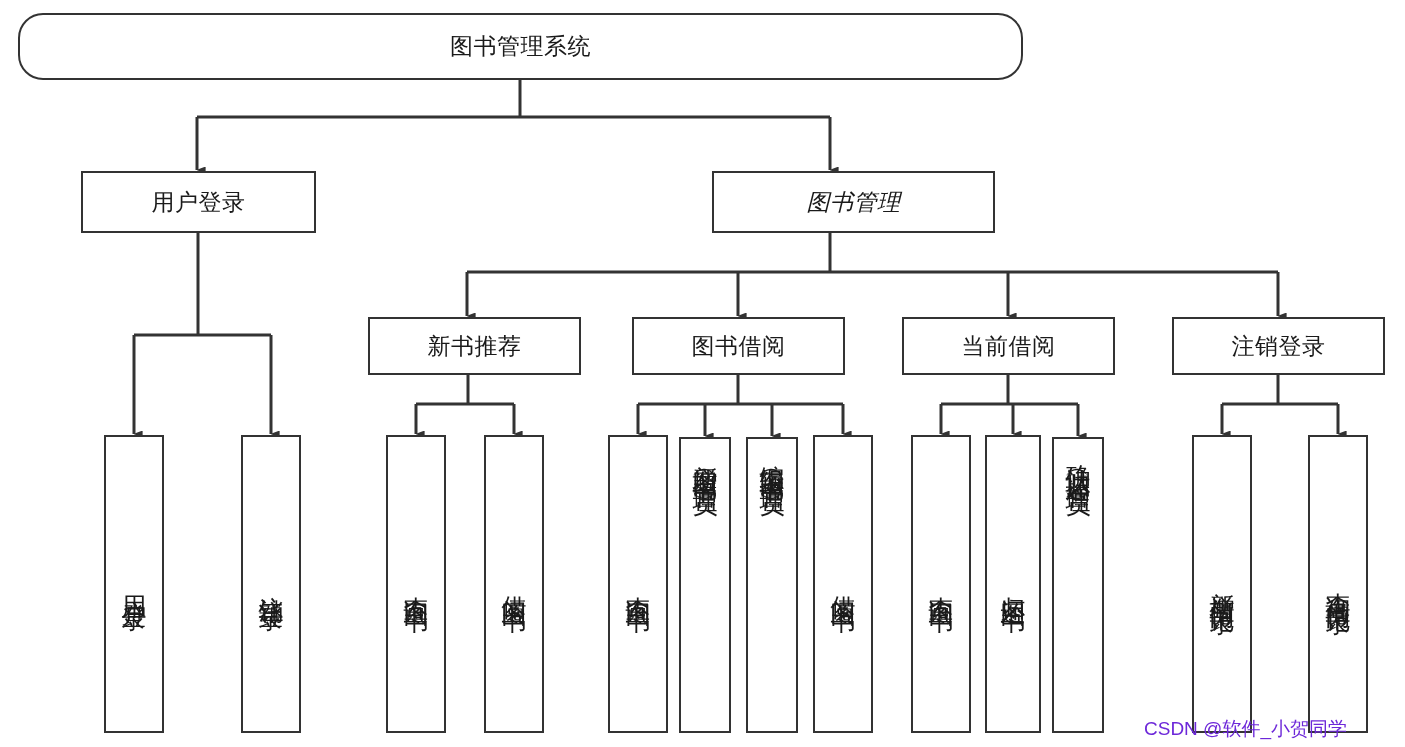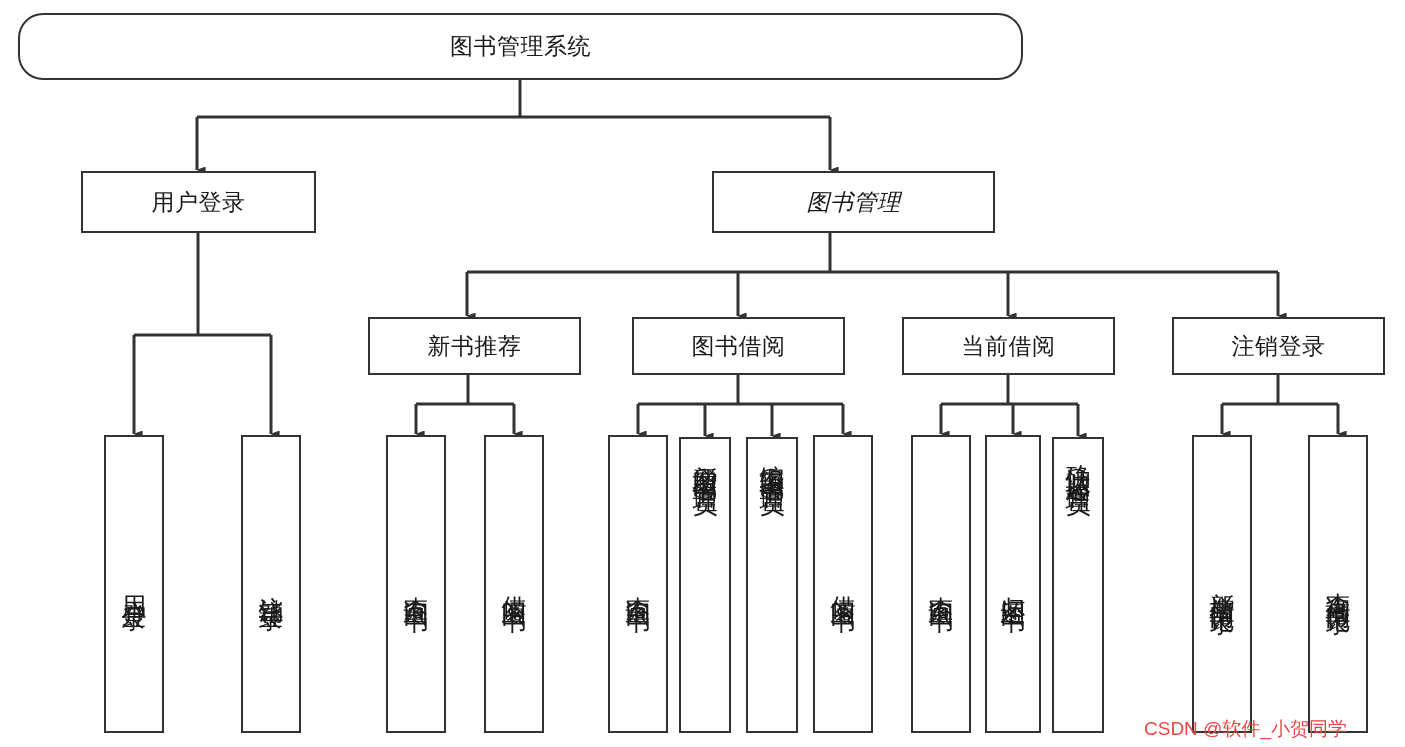--- a/index.html
+++ b/index.html
@@ -172,15 +172,15 @@
         <span class="node-label">确认归还（管理员）</span>
       </div>
       <div class="node-box vertical centered" style="left: 1192px; top: 435px; width: 60px; height: 298px;">
         <span class="node-label">新增借阅记录</span>
       </div>
       <div class="node-box vertical centered" style="left: 1308px; top: 435px; width: 60px; height: 298px;">
         <span class="node-label">查询借阅记录</span>
       </div>
     </div>
 
-  <div class="watermark" style="left: 1144px; top: 716px; color: #ef4444;">CSDN @软件_小贺同学</div>
+  <div class="watermark" style="left: 1144px; top: 716px; color: #6d28d9;">CSDN @软件_小贺同学</div>
 
 </div>
 
 </body></html>

